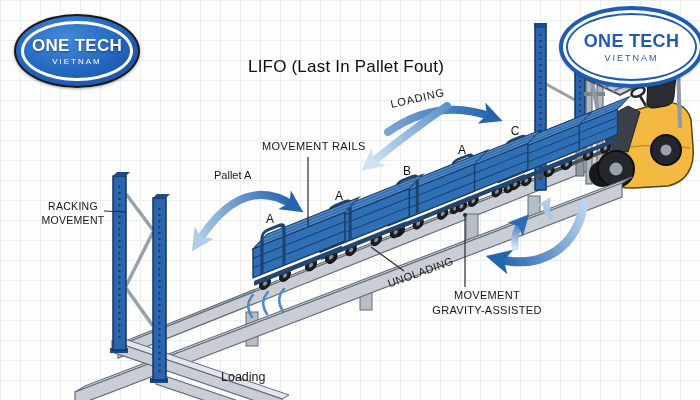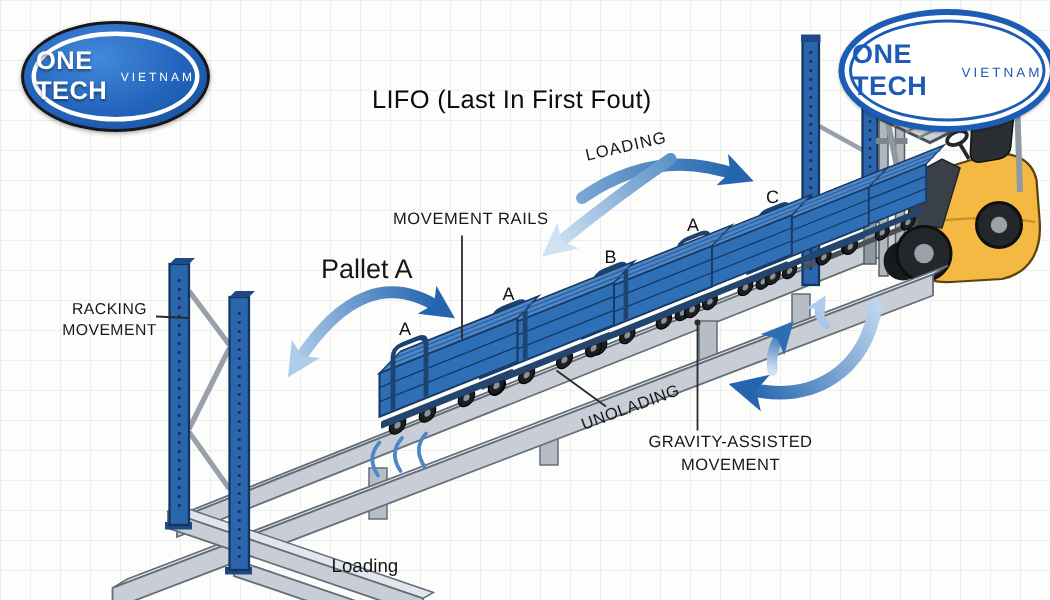--- a/index.html
+++ b/index.html
@@ -14,21 +14,21 @@
   svg.scene{position:absolute;left:0;top:0;z-index:1;}
   .lbl{position:absolute;z-index:2;color:#161616;white-space:nowrap;}
   .lbl.caps{font-size:11px;letter-spacing:.4px;}
   .title{position:absolute;z-index:2;left:248px;top:57px;font-size:17px;color:#0c0c0c;letter-spacing:.2px;}
   .rot13{transform:rotate(-13deg);}
   .rot20{transform:rotate(-20deg);}
   .center2{text-align:center;line-height:1.35;}
   .cart-letter{position:absolute;z-index:2;width:16px;text-align:center;font-size:12px;color:#111;}
   
   .logo{position:absolute;z-index:3;border-radius:50%;display:block;}
-  .logo .inner{position:absolute;inset:5px;border-radius:50%;display:flex;flex-direction:row;align-items:center;justify-content:center;}
+  .logo .inner{position:absolute;inset:5px;border-radius:50%;display:flex;flex-direction:column;align-items:center;justify-content:center;}
   .logo-left{left:14px;top:14px;width:122px;height:70px;border:2px solid #17171c;
     background:radial-gradient(ellipse at 40% 32%,#4489da 0%,#2264bc 55%,#18498f 100%);
     box-shadow:0 1px 3px rgba(0,0,0,.35);}
   .logo-left .inner{border:3px solid #ffffff;color:#ffffff;}
   .logo-left .l1{font-weight:bold;font-size:17px;letter-spacing:.3px;text-shadow:0 1px 2px rgba(0,0,0,.45);}
   .logo-left .l2{font-size:8px;letter-spacing:2px;margin-top:1px;}
   .logo-right{left:559px;top:6px;width:137px;height:74px;border:4px solid #1d5cb5;background:#fff;
     box-shadow:0 1px 2px rgba(0,0,0,.25);}
   .logo-right .inner{inset:3px;border:2px solid #1d5cb5;color:#1d5cb5;}
   .logo-right .l1{font-weight:bold;font-size:18px;letter-spacing:.3px;}
@@ -195,38 +195,38 @@
 
     <g stroke="#2a2a2a" stroke-width="1.2">
       <line x1="308" y1="157" x2="308" y2="226"></line>
       <line x1="104" y1="211" x2="126" y2="212"></line>
       <line x1="371" y1="247" x2="404" y2="271"></line>
       <line x1="465" y1="215" x2="465" y2="287"></line>
       <circle cx="465" cy="215" r="2" fill="#2a2a2a" stroke="none"></circle>
     </g>
   </svg>
 
-  <div class="title">LIFO (Last In First Fout)</div>
+  <div class="title">LIFO (Last In Pallet Fout)</div>
 
   <div class="lbl caps rot13" style="left:390px;top:92px;letter-spacing:.8px;">LOADING</div>
 
   <div class="lbl caps" style="left:262px;top:140px;">MOVEMENT RAILS</div>
 
-  <div class="lbl" style="left:214px;top:169px;font-size:18px;">Pallet A</div>
+  <div class="lbl" style="left:214px;top:169px;font-size:11px;">Pallet A</div>
 
   <div class="lbl center2" style="left:36px;top:199px;width:74px;font-size:10.5px;letter-spacing:.3px;text-align:center;">
     <div>RACKING</div>
     <div>MOVEMENT</div>
   </div>
 
   <div class="lbl caps rot20" style="left:386px;top:266px;">UNOLADING</div>
 
   <div class="lbl center2" style="left:417px;top:288px;width:140px;font-size:11px;letter-spacing:.3px;">
+    <div>MOVEMENT</div>
     <div>GRAVITY-ASSISTED</div>
-    <div>MOVEMENT</div>
   </div>
 
   <div class="lbl" style="left:221px;top:370px;font-size:12.5px;">Loading</div>
 
   <div class="cart-letter" style="left:262px;top:212px;">A</div>
   <div class="cart-letter" style="left:331px;top:189px;">A</div>
   <div class="cart-letter" style="left:399px;top:164px;">B</div>
   <div class="cart-letter" style="left:454px;top:143px;">A</div>
   <div class="cart-letter" style="left:507px;top:124px;">C</div>
 

